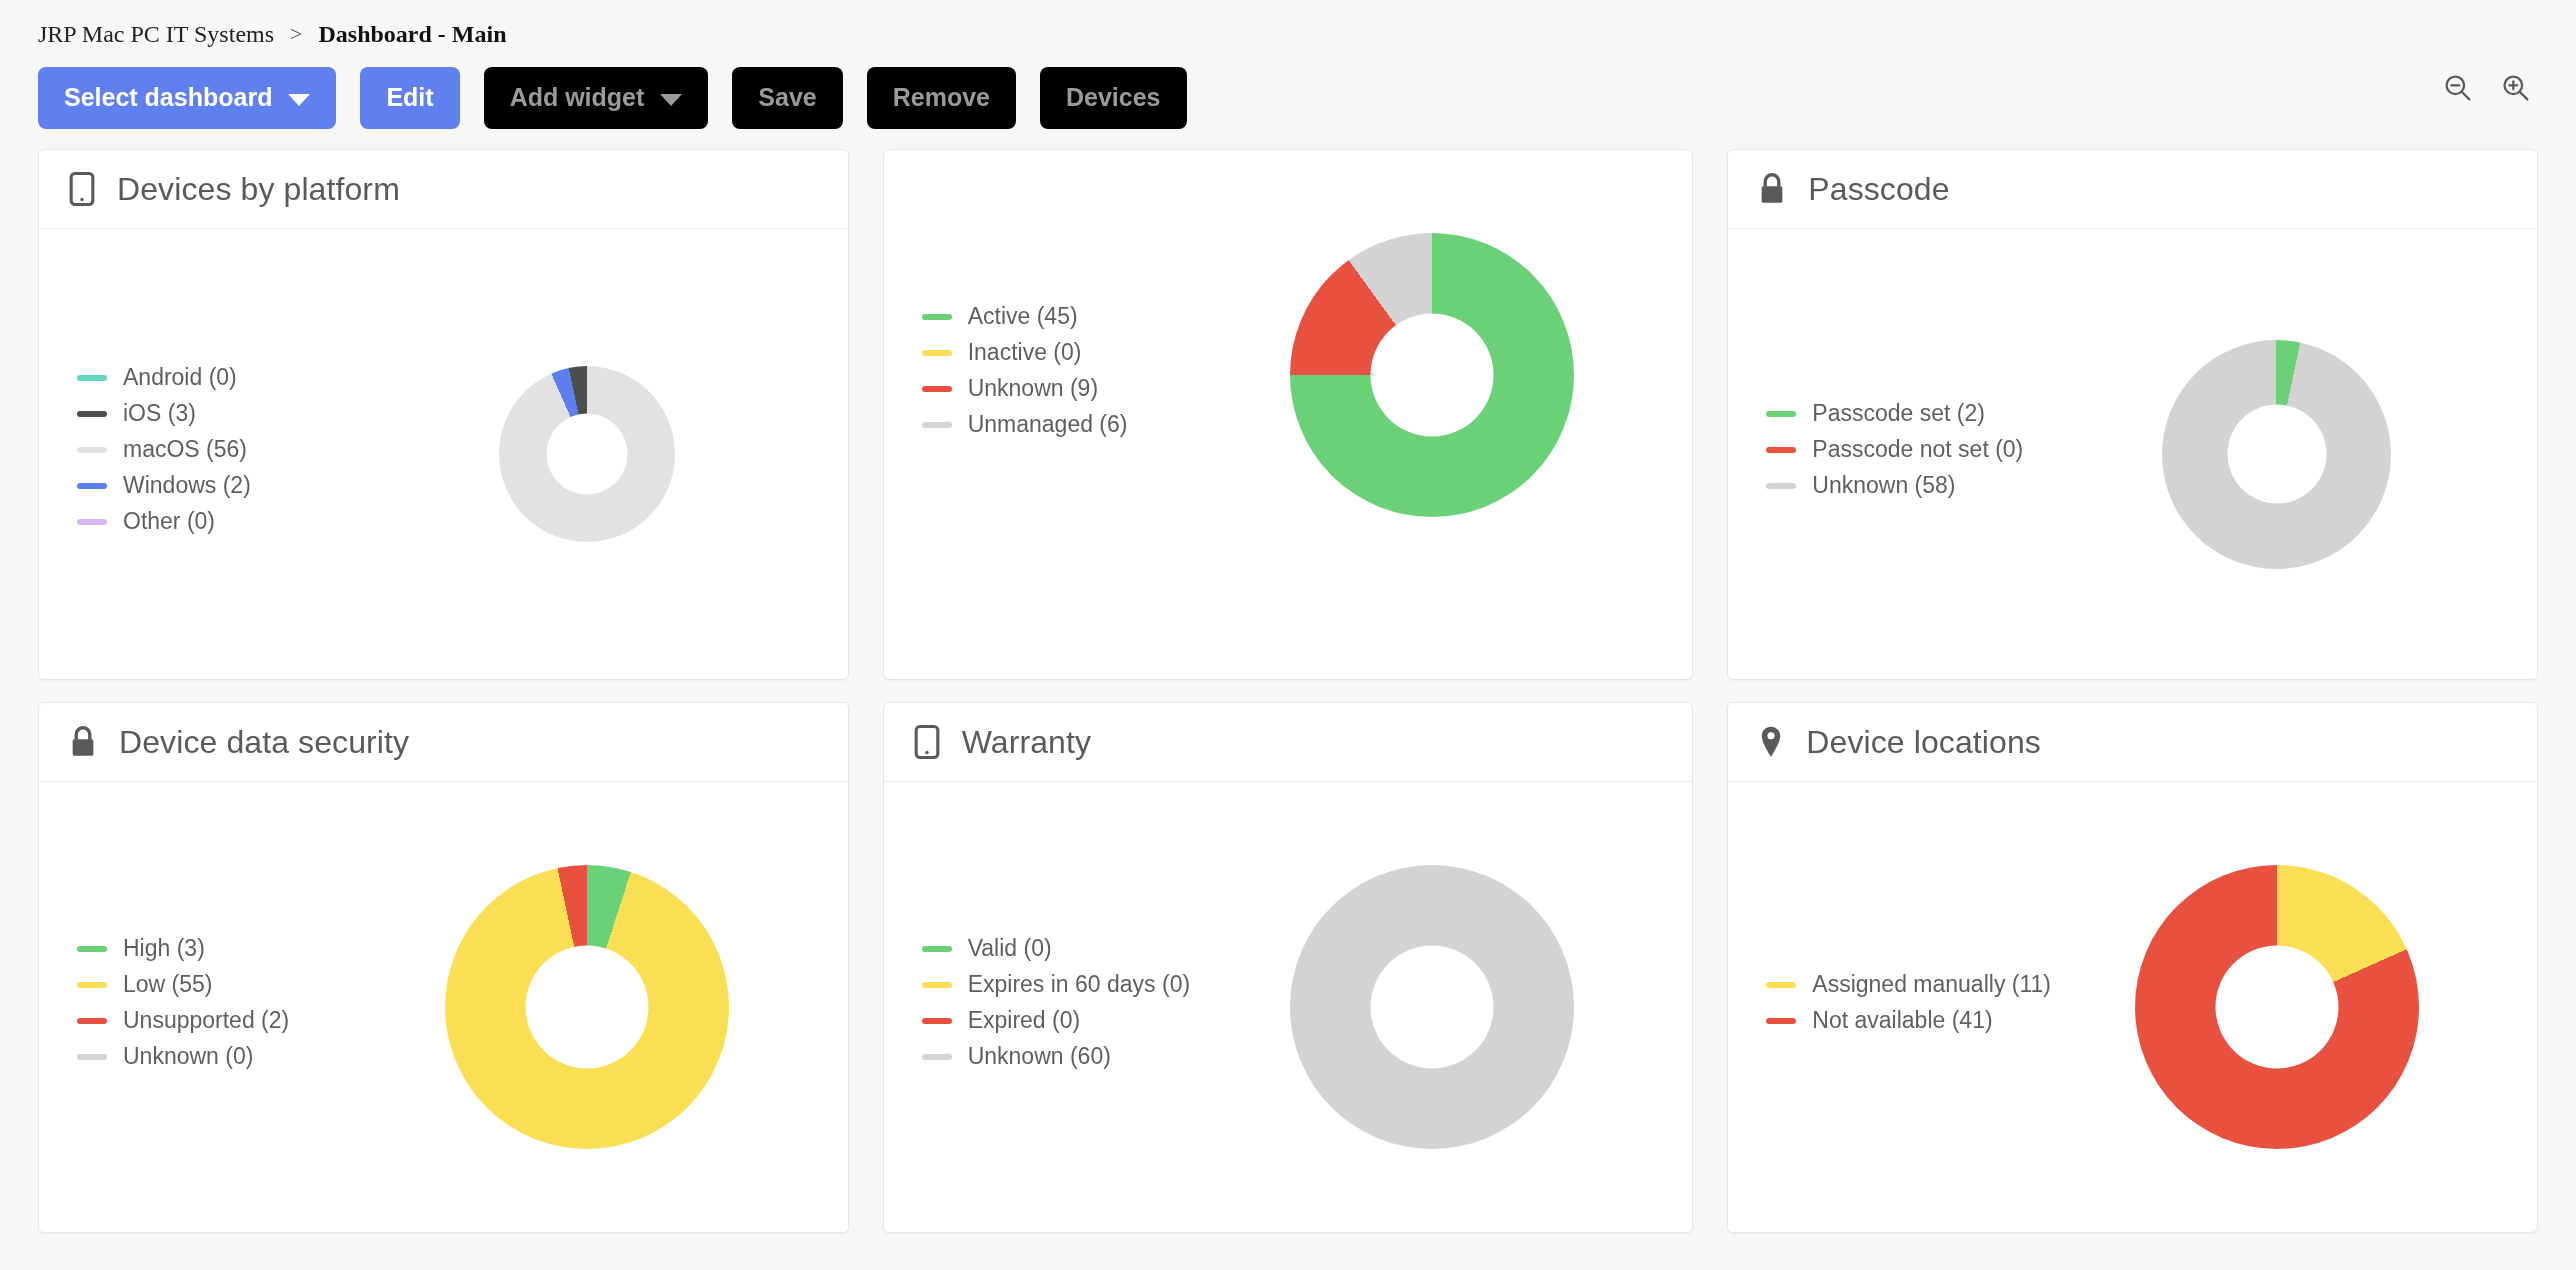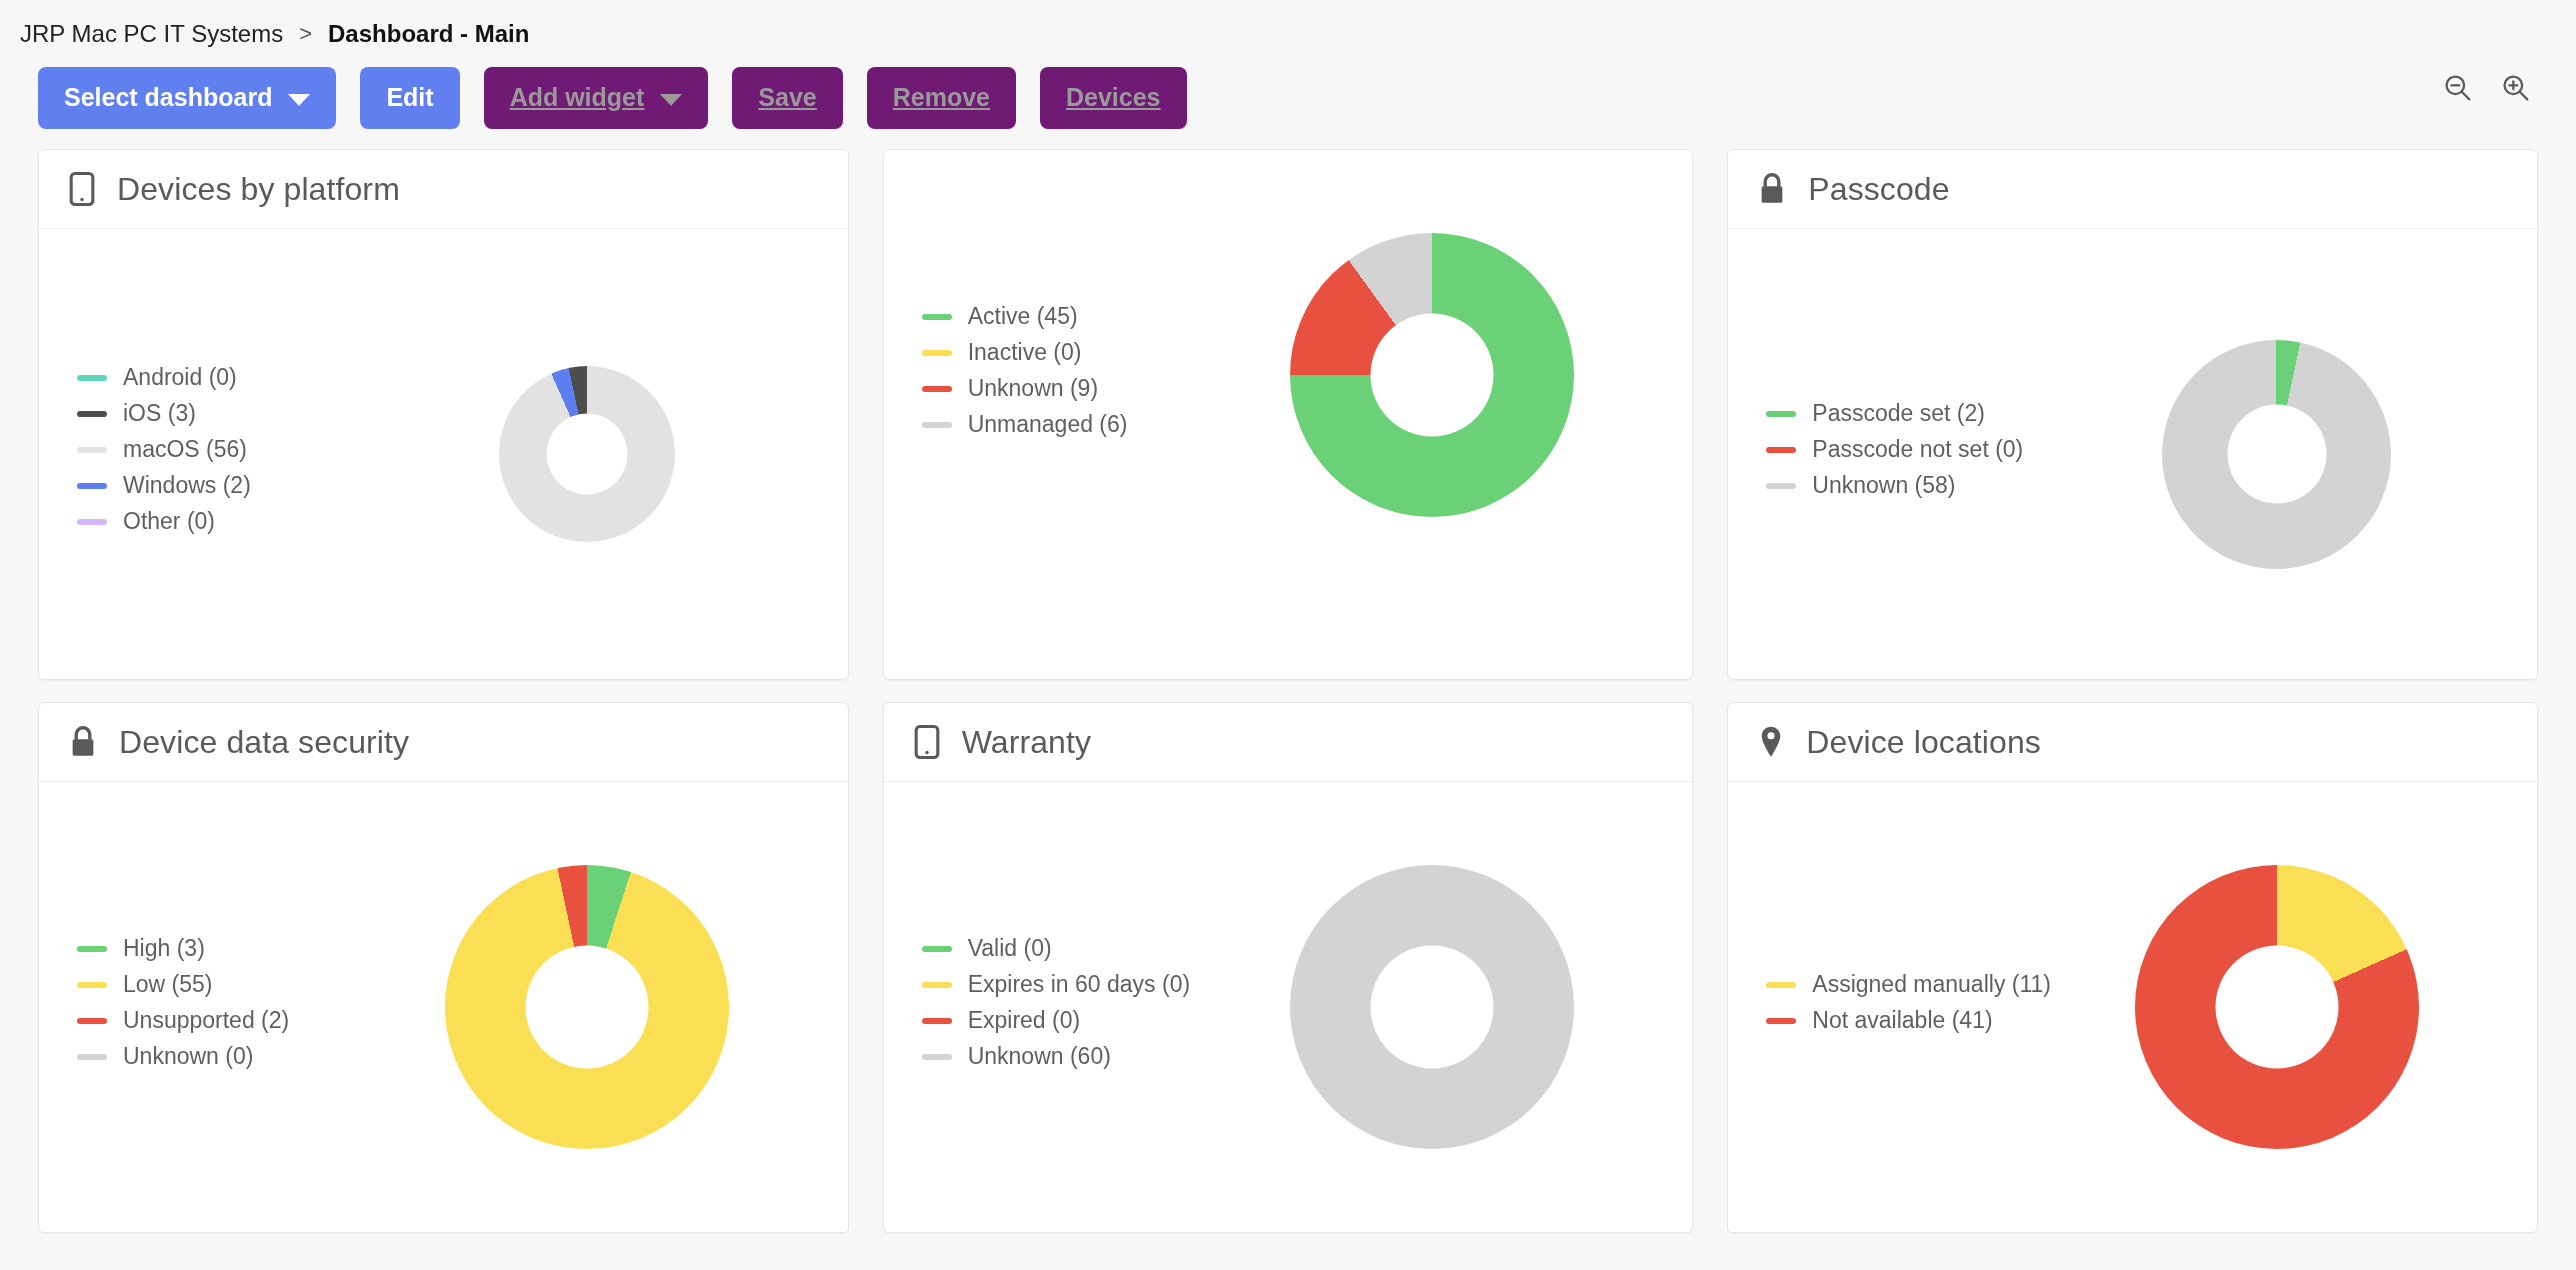--- a/index.html
+++ b/index.html
@@ -7,23 +7,24 @@
     margin: 0; padding: 0;
     width: 2576px; height: 1270px;
     background: #f7f7f8;
     font-family: "Liberation Sans", sans-serif;
     overflow: hidden;
   }
 
   
   .breadcrumb {
     display: flex; align-items: center;
-    padding: 18px 0 0 20px;
+    padding: 18px 0 0 38px;
     font-size: 24px; color: #222;
     height: 50px;
+    font-family: Liberation Serif, serif;
   }
   .crumb-sep { margin: 0 16px; color: #555; font-size: 22px; }
   .crumb-current { font-weight: bold; color: #111; }
 
   
   .toolbar {
     display: flex; align-items: center;
     padding: 10px 0 0 38px;
     height: 85px;
     position: relative;
@@ -35,21 +36,21 @@
     font-size: 25px;
     font-weight: bold;
     height: 62px;
     padding: 0 26px;
     margin-right: 24px;
     display: inline-flex; align-items: center; gap: 16px;
     cursor: pointer;
     white-space: nowrap;
   }
   .btn-primary { background: #6180f0; color: #ffffff; padding-left: 26px; }
-  .btn-disabled { background: #701a75; color: #9a9a9a; cursor: default; text-decoration: underline; }
+  .btn-disabled { background: #000000; color: #9a9a9a; cursor: default; }
   .caret {
     display: inline-block;
     width: 0; height: 0;
     border-left: 11px solid transparent;
     border-right: 11px solid transparent;
     border-top: 12px solid currentColor;
     position: relative; top: 2px;
   }
   .zoom-tools {
     position: absolute; right: 44px; top: 22px;

